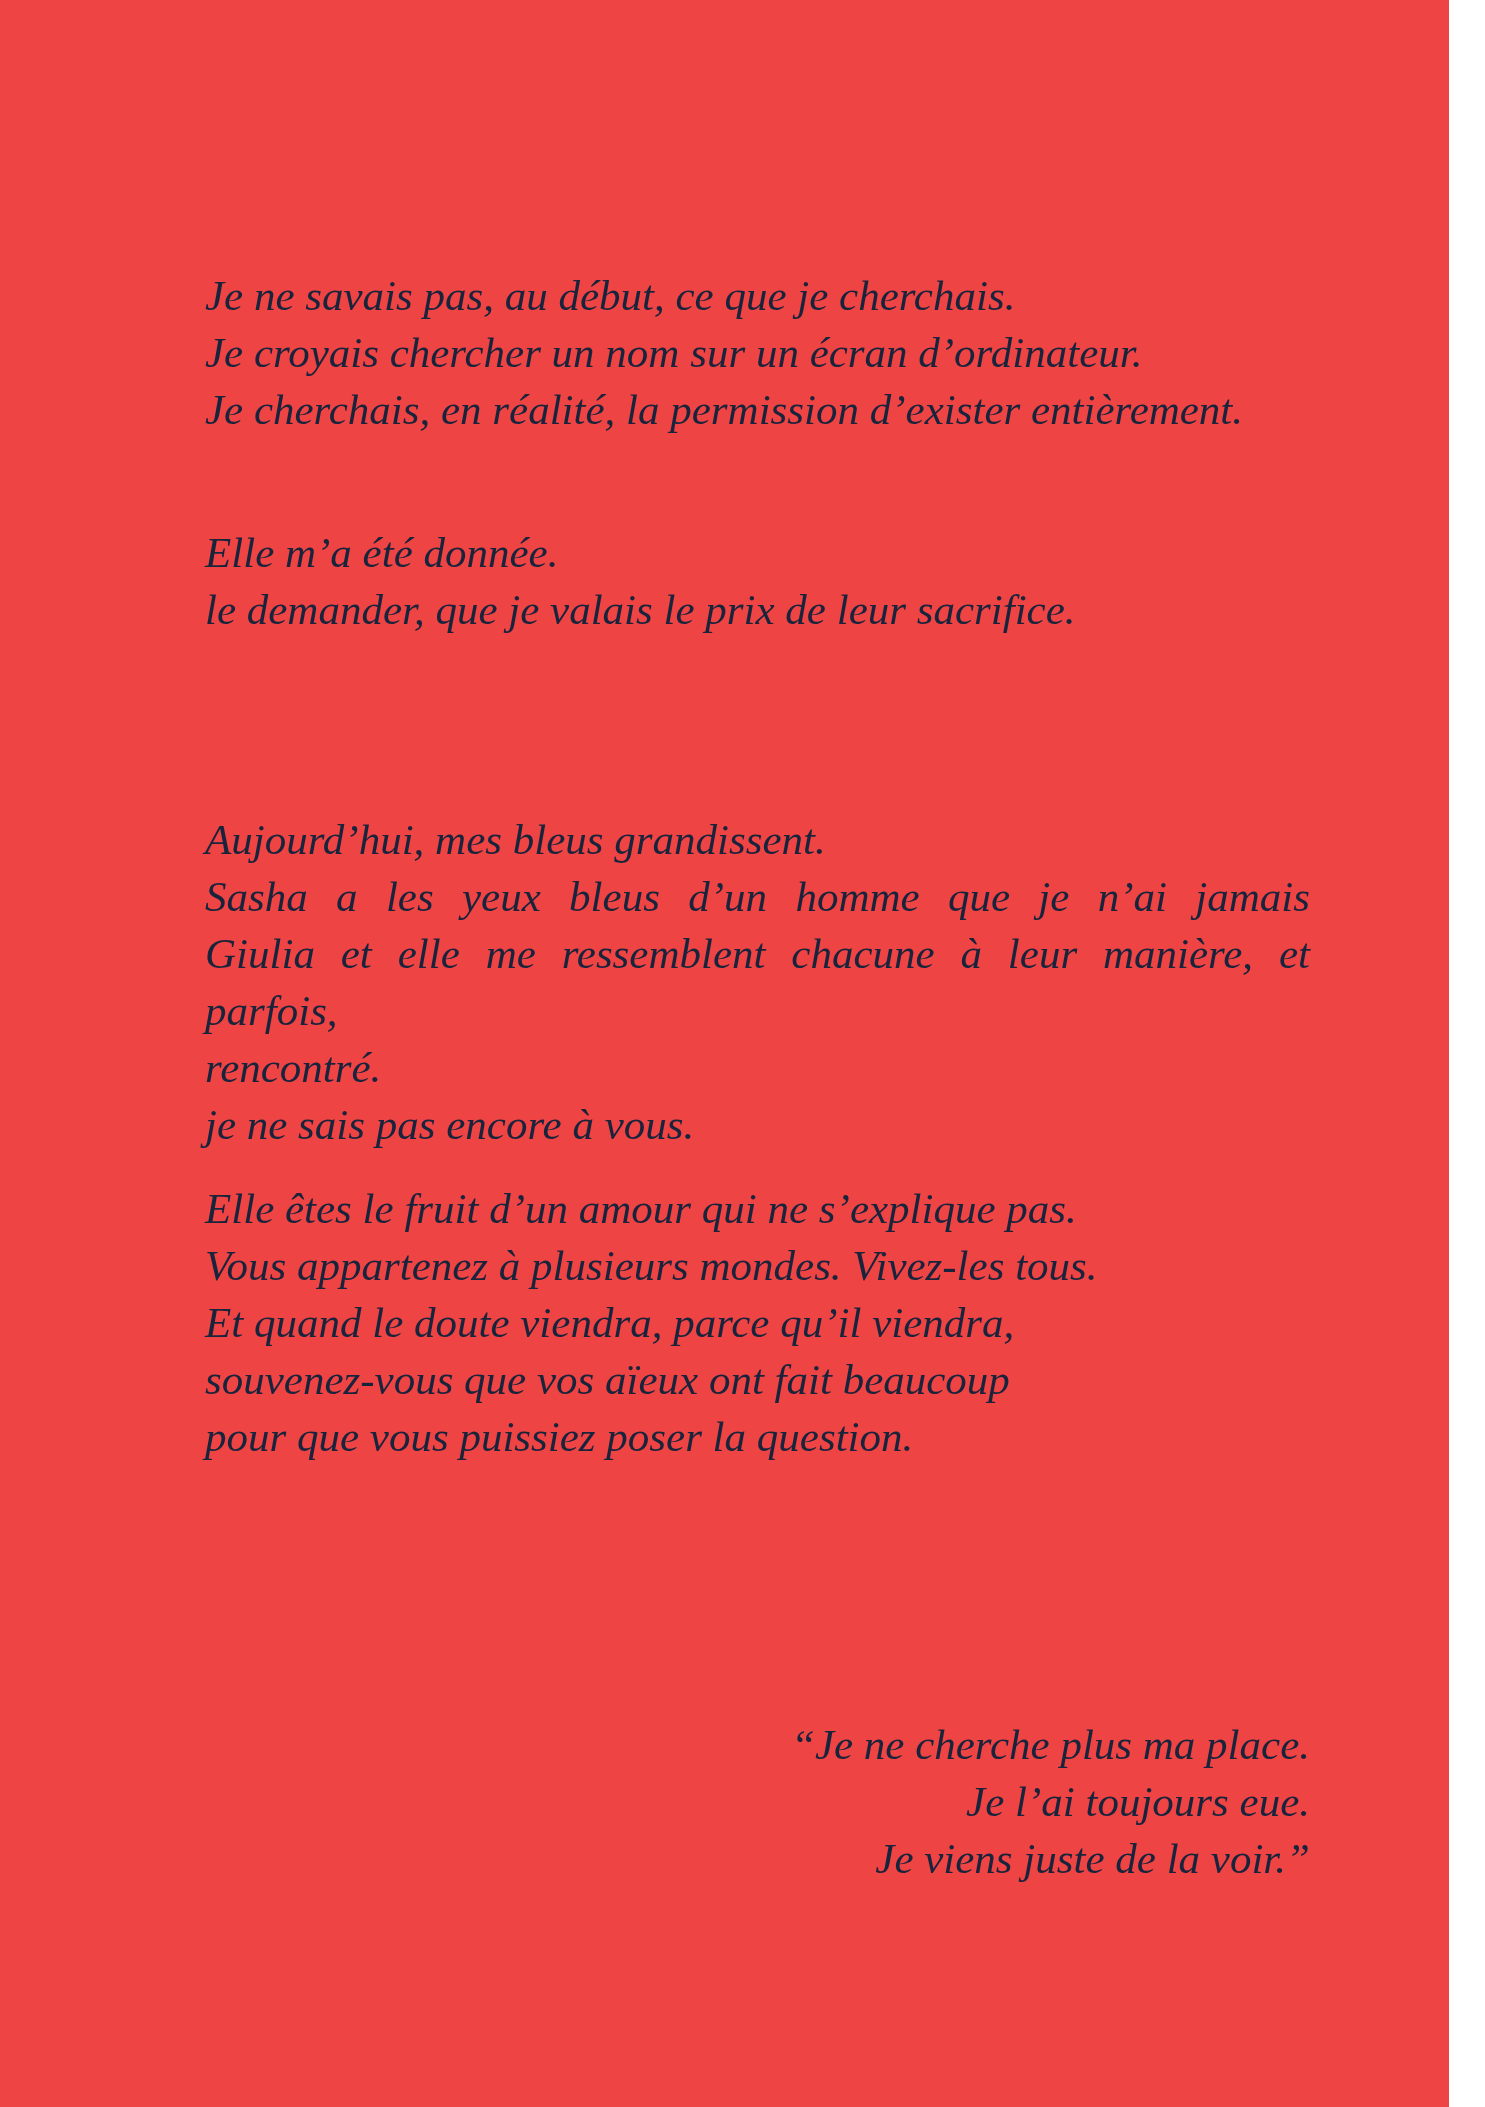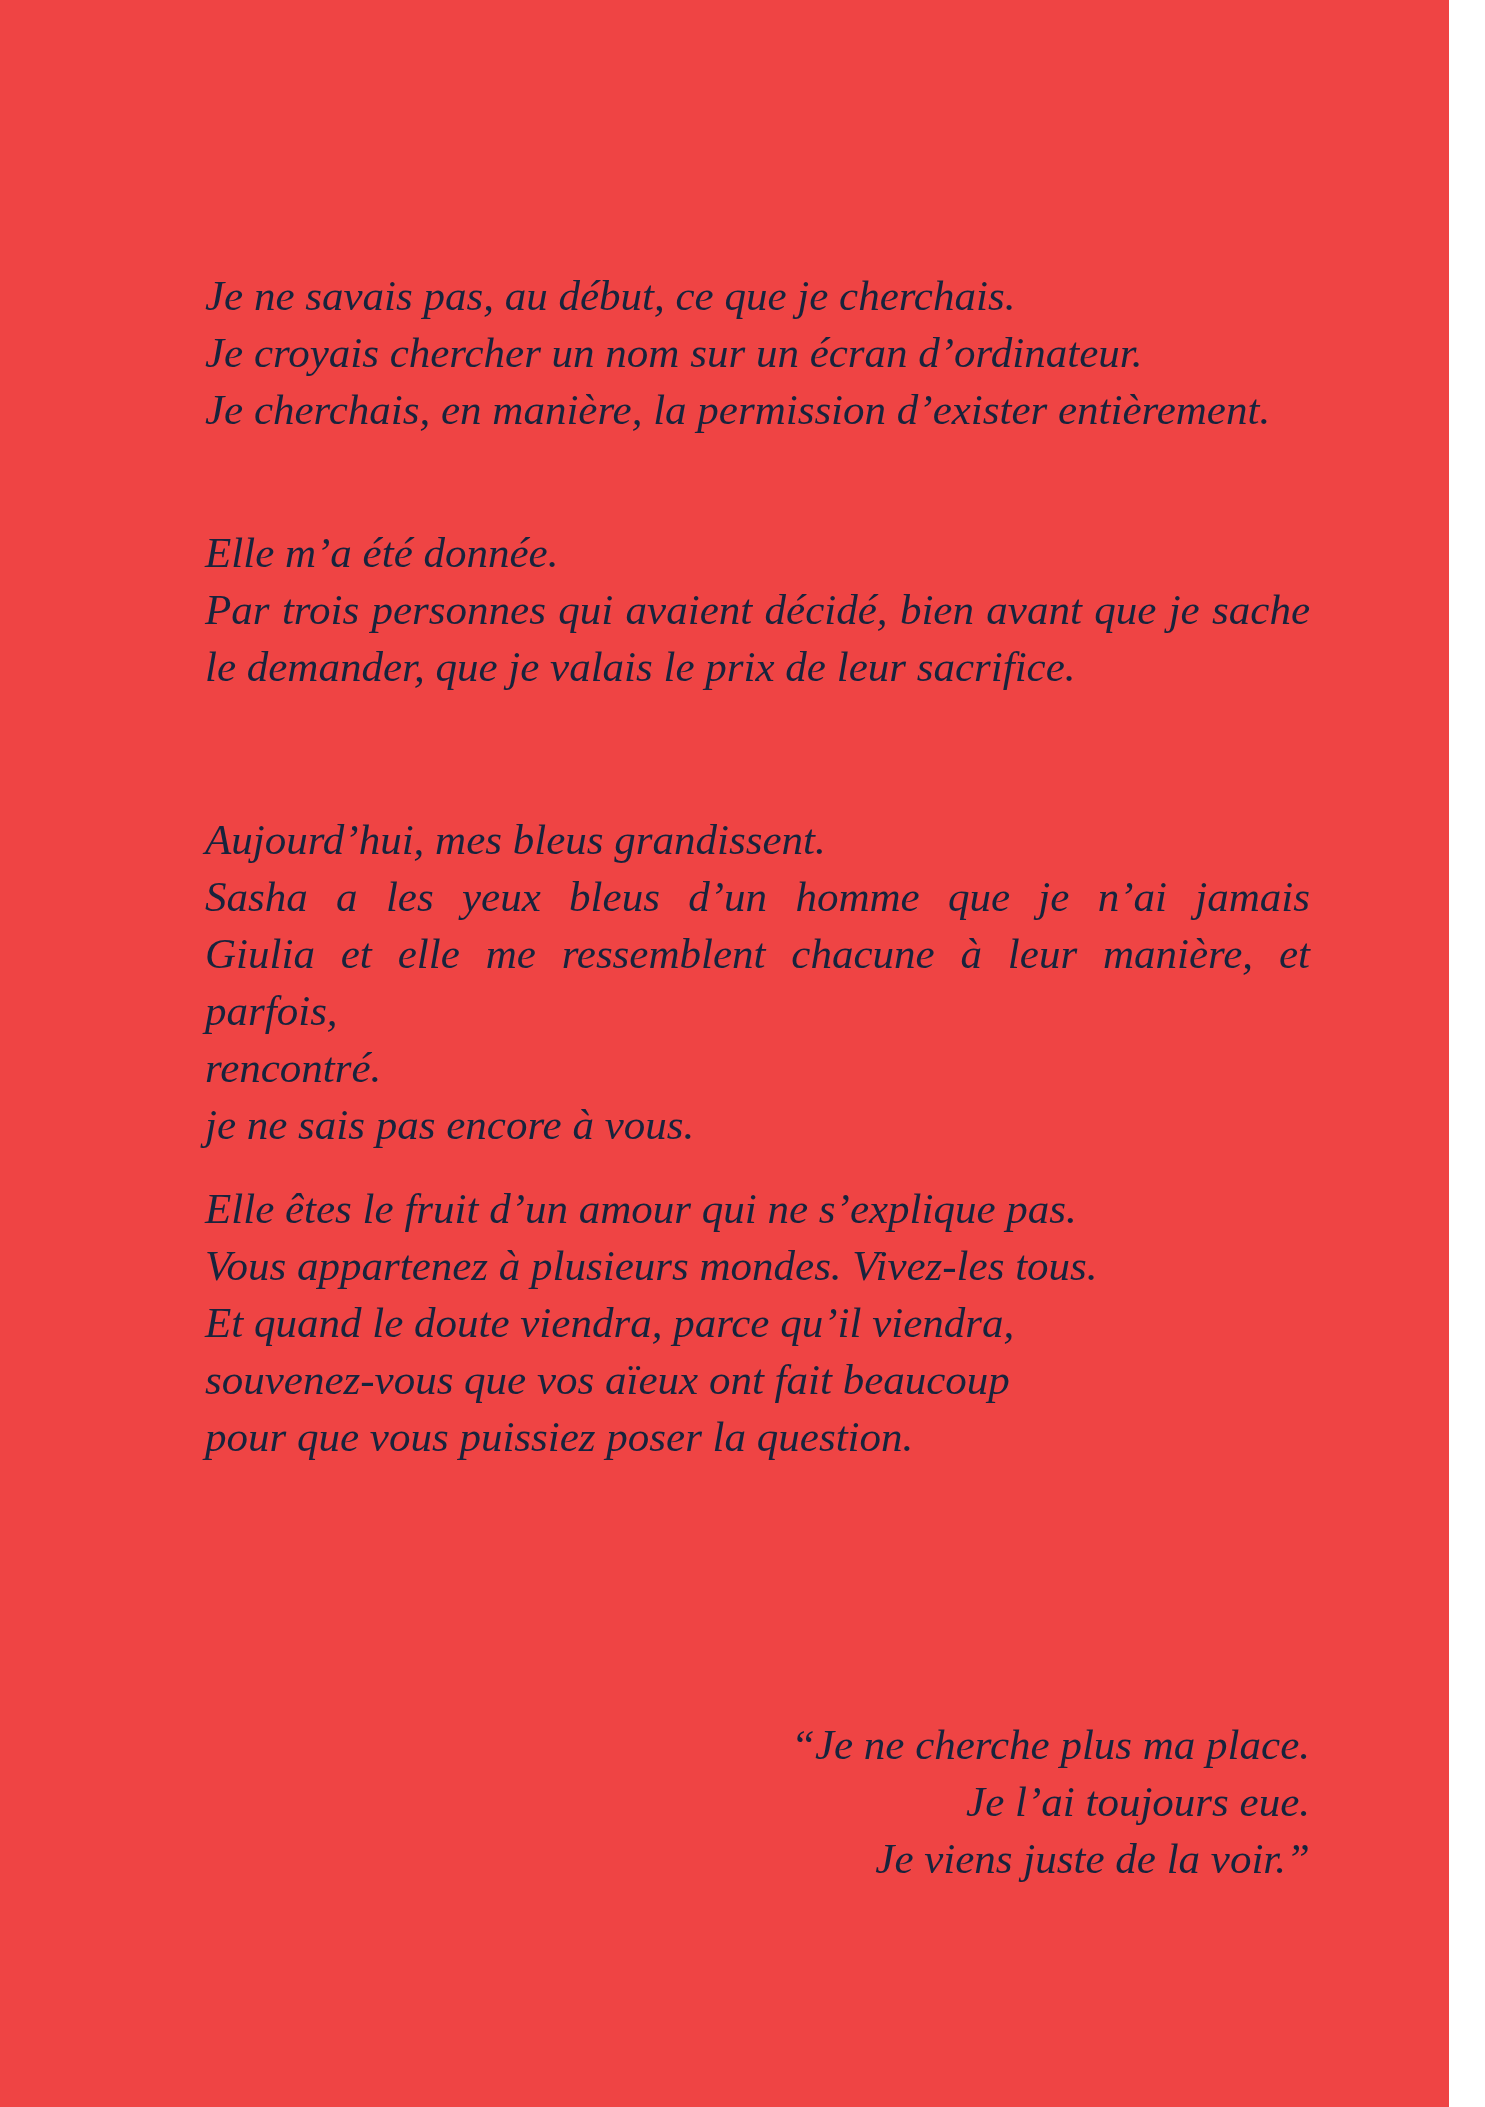--- a/index.html
+++ b/index.html
@@ -37,26 +37,25 @@
   }
 </style>
 </head>
 <body>
 
 <div class="page">
 
   <section class="textblock" style="top:267px">
     <div class="line">Je ne savais pas, au début, ce que je cherchais.</div>
     <div class="line">Je croyais chercher un nom sur un écran d’ordinateur.</div>
-    <div class="line">Je cherchais, en manière, la permission d’exister entièrement.</div>
+    <div class="line">Je cherchais, en réalité, la permission d’exister entièrement.</div>
   </section>
 
   <section class="textblock" style="top:524px">
     <div class="line">Elle m’a été donnée.</div>
-    <div class="line stretch">Par trois personnes qui avaient décidé, bien avant que je sache</div>
     <div class="line">le demander, que je valais le prix de leur sacrifice.</div>
   </section>
 
   <section class="textblock" style="top:811px">
     <div class="line">Aujourd’hui, mes bleus grandissent.</div>
     <div class="line stretch">Sasha a les yeux bleus d’un homme que je n’ai jamais</div>
     <div class="line stretch">Giulia et elle me ressemblent chacune à leur manière, et parfois,</div>
     <div class="line">rencontré.</div>
     <div class="line">je ne sais pas encore à vous.</div>
   </section>

